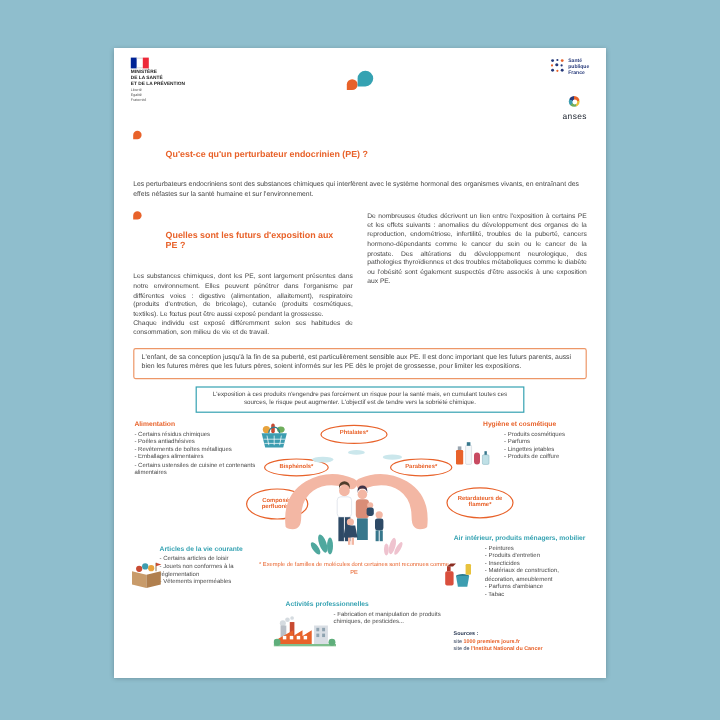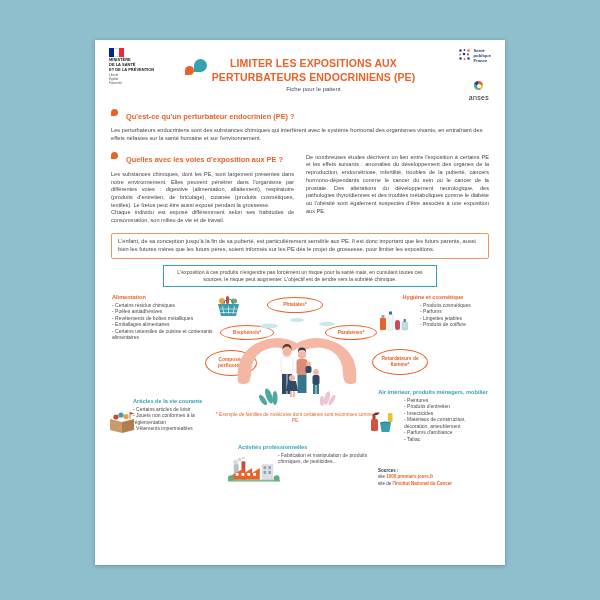--- a/index.html
+++ b/index.html
@@ -22,21 +22,21 @@
   .subtitle{font-size:6px;color:#3F4B63;text-align:center;margin-top:2px;}
   .spf{position:absolute;right:14px;top:8px;display:flex;gap:2px;align-items:flex-start;}
   .spf-text{font-size:4.2px;font-weight:bold;color:#273A7A;line-height:1.2;}
   .anses{position:absolute;right:16px;top:36px;text-align:center;}
   .anses-ring{display:inline-block;width:9px;height:9px;border-radius:50%;background:conic-gradient(#E8622A 0 22%,#E8C23D 22% 42%,#6FAE5C 42% 62%,#3D9DB0 62% 82%,#273A7A 82% 100%);position:relative;}
   .anses-ring::after{content:"";position:absolute;inset:2.5px;background:#fff;border-radius:50%;}
   .anses-text{font-size:7px;color:#222833;letter-spacing:.3px;margin-top:0px;}
   
   .sec-head{display:flex;align-items:flex-start;gap:4px;}
   .petal-sm{width:7px;height:7px;background:#E8622A;border-radius:50% 50% 50% 0;flex:none;margin-top:1px;}
-  h2{margin:4px;font-size:7.4px;color:#E8622A;line-height:1.25;}
+  h2{margin:16px;font-size:7.4px;color:#E8622A;line-height:1.25;}
   .intro{margin:2px 16px 0;}
   .intro p{margin:2px 0 0;font-size:5.7px;color:#464646;line-height:1.35;}
   .cols{display:flex;gap:12px;margin:8px 16px 0;}
   .col{flex:1;min-width:0;}
   .col p{margin:3px 0 0;font-size:5.6px;color:#464646;line-height:1.38;text-align:justify;}
   .callout{margin:8px 16px 0;border:1px solid #ED9768;border-radius:2px;padding:4px 6px;font-size:5.7px;color:#464646;line-height:1.4;}
   .big-q{margin:9px 16px 0;font-size:7.2px;font-weight:bold;color:#2B3A55;}
   .notebox{width:262px;margin:6px auto 0;border:1px solid #35A2B2;padding:3px 5px;font-size:5.2px;color:#464646;line-height:1.35;text-align:center;}
   
   .diagram{position:relative;height:212px;margin-top:5px;}
@@ -90,25 +90,20 @@
       <div class="motto preline">Liberté
 Égalité
 Fraternité</div>
     </div>
 
     <div class="brand">
       <span class="leaves">
         <span class="petal p-orange"></span>
         <span class="petal p-teal"></span>
       </span>
-      <span>
-        <div class="title preline">LIMITER LES EXPOSITIONS AUX
-PERTURBATEURS ENDOCRINIENS (PE)</div>
-        <div class="subtitle">Fiche pour le patient</div>
-      </span>
     </div>
 
     <div class="spf">
       <svg width="14" height="14" viewBox="0 0 14 14">
         <circle cx="2.5" cy="2.5" r="1.2" fill="#273A7A"></circle>
           <circle cx="6.5" cy="2" r="0.9" fill="#273A7A"></circle>
           <circle cx="10.5" cy="2.5" r="1.2" fill="#E8622A"></circle>
         <circle cx="2" cy="6.5" r="0.9" fill="#E8622A"></circle>
           <circle cx="6" cy="6" r="1.3" fill="#273A7A"></circle>
           <circle cx="10" cy="6.5" r="0.9" fill="#273A7A"></circle>
@@ -132,21 +127,21 @@
       <span class="petal-sm"></span>
       <h2>Qu'est-ce qu'un perturbateur endocrinien (PE) ?</h2>
     </div>
     <p>Les perturbateurs endocriniens sont des substances chimiques qui interfèrent avec le système hormonal des organismes vivants, en entraînant des effets néfastes sur la santé humaine et sur l'environnement.</p>
   </div>
 
   <div class="cols">
     <div class="col">
       <div class="sec-head">
         <span class="petal-sm"></span>
-        <h2>Quelles avec les voies d'exposition aux PE ?</h2>
+        <h2>Quelles sont les futurs d'exposition aux PE ?</h2>
       </div>
       <p class="preline">Les substances chimiques, dont les PE, sont largement présentes dans notre environnement. Elles peuvent pénétrer dans l'organisme par différentes voies : digestive (alimentation, allaitement), respiratoire (produits d'entretien, de bricolage), cutanée (produits cosmétiques, textiles). Le fœtus peut être aussi exposé pendant la grossesse.
 Chaque individu est exposé différemment selon ses habitudes de consommation, son milieu de vie et de travail.</p>
     </div>
     <div class="col">
       <p>De nombreuses études décrivent un lien entre l'exposition à certains PE et les effets suivants : anomalies du développement des organes de la reproduction, endométriose, infertilité, troubles de la puberté, cancers hormono-dépendants comme le cancer du sein ou le cancer de la prostate. Des altérations du développement neurologique, des pathologies thyroïdiennes et des troubles métaboliques comme le diabète ou l'obésité sont également suspectés d'être associés à une exposition aux PE.</p>
     </div>
   </div>
 
   <div class="callout">L'enfant, de sa conception jusqu'à la fin de sa puberté, est particulièrement sensible aux PE. Il est donc important que les futurs parents, aussi bien les futures mères que les futurs pères, soient informés sur les PE dès le projet de grossesse, pour limiter les expositions.</div>

